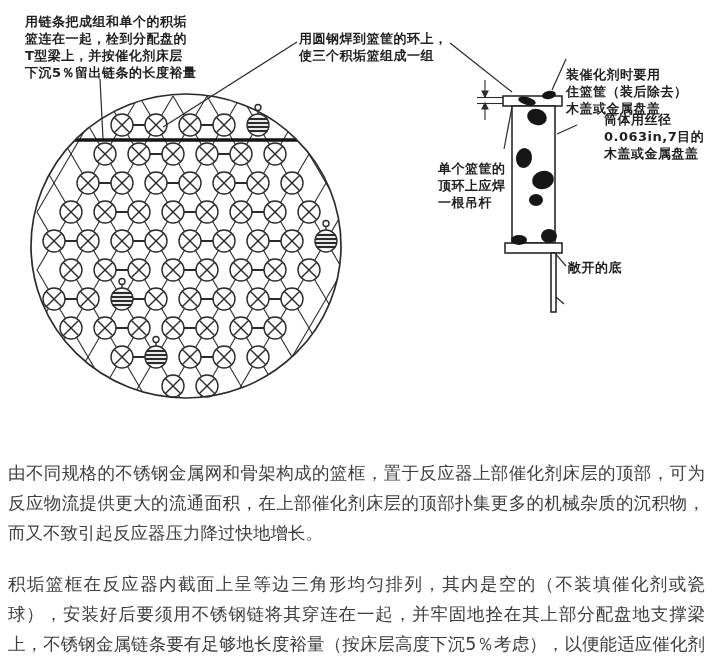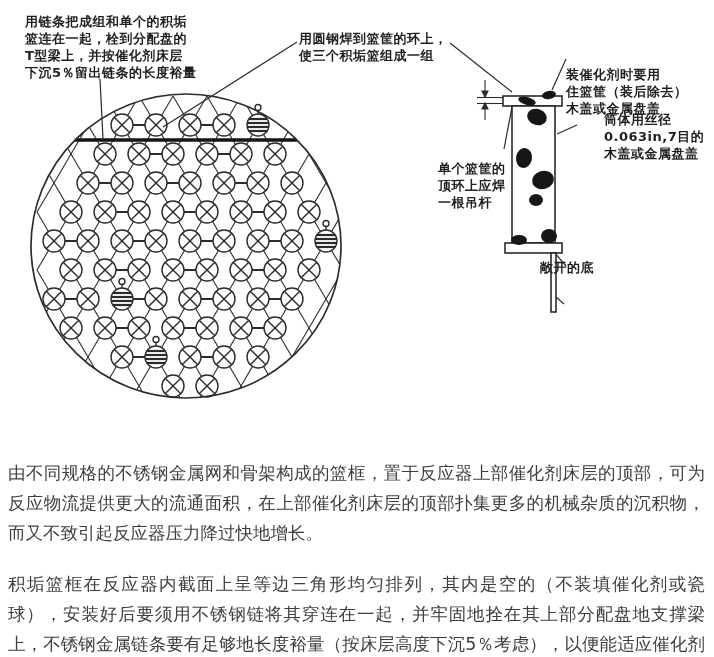--- a/index.html
+++ b/index.html
@@ -7,21 +7,21 @@
         font-family:"DejaVu Sans","Liberation Sans",sans-serif;}
   .figure{position:relative;width:714px;height:445px;padding-left:36px;}
   .figure svg{position:absolute;left:0;top:0;}
   .ann{position:absolute;font-size:13px;line-height:17px;font-weight:700;color:#1f1f1f;
        letter-spacing:0.5px;white-space:nowrap;}
   .ann-chain{left:25px;top:13px;}
   .ann-group{left:299px;top:30px;}
   .ann-cover{left:566px;top:66px;}
   .ann-mesh{left:604px;top:111px;}
   .ann-hanger{left:438px;top:160px;}
-  .ann-open{left:540px;top:259px;}
+  .ann-open{left:568px;top:259px;}
   .ann-stab{left:566px;top:294px;}
   .body-text{position:absolute;left:0;top:445px;width:714px;box-sizing:border-box;
              padding:13px 9px 0 8px;color:#3e3e3e;font-size:17.5px;line-height:30px;
              text-align:justify;}
   .body-text p{margin:0 0 21px 0;}
 </style>
 </head>
 <body>
 
 <div class="page">

